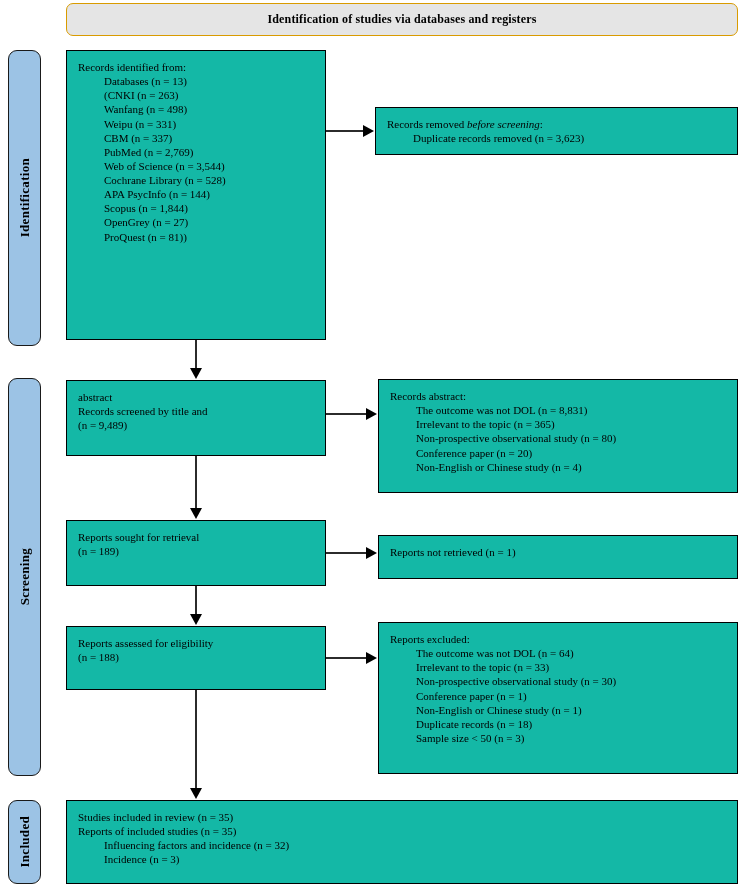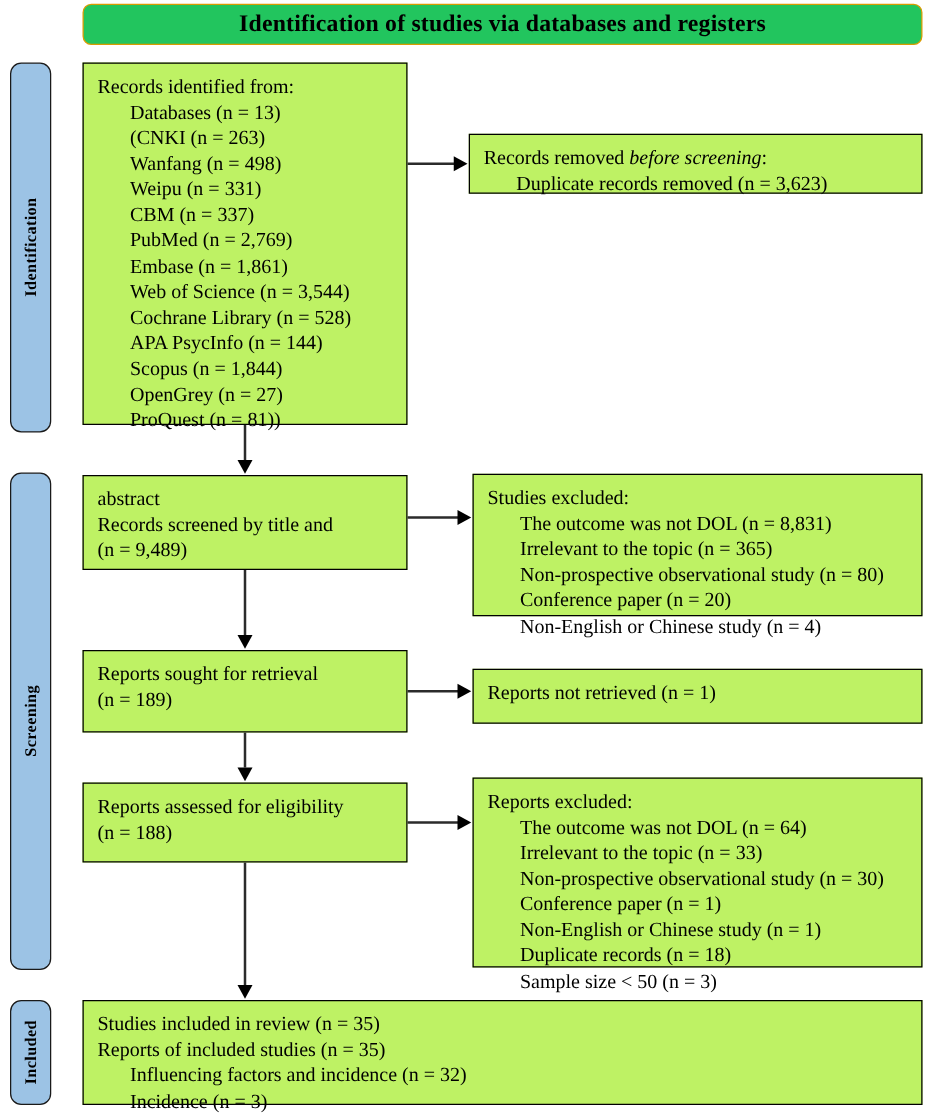--- a/index.html
+++ b/index.html
@@ -19,29 +19,29 @@
     background: #ffffff;
   }
 
   
   .banner {
     position: absolute;
     left: 66px;
     top: 3px;
     width: 672px;
     height: 33px;
-    background: #22c55e;
+    background: #e5e5e5;
     border: 1px solid #D99B00;
     border-radius: 7px;
     display: flex;
     align-items: center;
     justify-content: center;
     font-family: "Liberation Serif", "DejaVu Serif", serif;
     font-weight: bold;
-    font-size: 19px;
+    font-size: 12px;
     color: #000000;
     letter-spacing: 0.15px;
   }
 
   
   .phase {
     position: absolute;
     left: 8px;
     width: 33px;
     background: #9CC3E5;
@@ -62,25 +62,25 @@
     letter-spacing: 0.3px;
   }
 
   #phase-identification { top: 50px; height: 296px; }
   #phase-screening      { top: 378px; height: 398px; }
   #phase-included       { top: 800px; height: 84px; }
 
   
   .box {
     position: absolute;
-    background: #bef264;
+    background: #14b8a6;
     border: 1.6px solid #000000;
     padding: 9px 10px 8px 11px;
     font-family: "Liberation Serif", "DejaVu Serif", serif;
-    font-size: 16px;
+    font-size: 11px;
     line-height: 1.285;
     color: #000000;
   }
 
   .box .line { white-space: nowrap; }
   .box .indent { padding-left: 26px; }
   .box em { font-style: italic; }
 
   
   #box-identified     { left: 66px; top: 50px;  width: 260px; height: 290px; }
@@ -132,42 +132,41 @@
   </div>
 
   <div class="box" id="box-identified">
     <div class="line">Records identified from:</div>
     <div class="line indent">Databases (n = 13)</div>
     <div class="line indent">(CNKI (n = 263)</div>
     <div class="line indent">Wanfang (n = 498)</div>
     <div class="line indent">Weipu (n = 331)</div>
     <div class="line indent">CBM (n = 337)</div>
     <div class="line indent">PubMed (n = 2,769)</div>
-    <div class="line indent">Embase (n = 1,861)</div>
     <div class="line indent">Web of Science (n = 3,544)</div>
     <div class="line indent">Cochrane Library (n = 528)</div>
     <div class="line indent">APA PsycInfo (n = 144)</div>
     <div class="line indent">Scopus (n = 1,844)</div>
     <div class="line indent">OpenGrey (n = 27)</div>
     <div class="line indent">ProQuest (n = 81))</div>
   </div>
 
   <div class="box" id="box-removed">
     <div class="line"><span>Records removed </span><em>before screening</em><span>:</span></div>
     <div class="line indent">Duplicate records removed (n = 3,623)</div>
   </div>
 
   <div class="box" id="box-screened">
     <div class="line">abstract</div>
     <div class="line">Records screened by title and</div>
     <div class="line">(n = 9,489)</div>
   </div>
 
   <div class="box" id="box-rec-excluded">
-    <div class="line">Studies excluded:</div>
+    <div class="line">Records abstract:</div>
     <div class="line indent">The outcome was not DOL (n = 8,831)</div>
     <div class="line indent">Irrelevant to the topic (n = 365)</div>
     <div class="line indent">Non-prospective observational study (n = 80)</div>
     <div class="line indent">Conference paper (n = 20)</div>
     <div class="line indent">Non-English or Chinese study (n = 4)</div>
   </div>
 
   <div class="box" id="box-sought">
     <div class="line">Reports sought for retrieval</div>
     <div class="line">(n = 189)</div>

